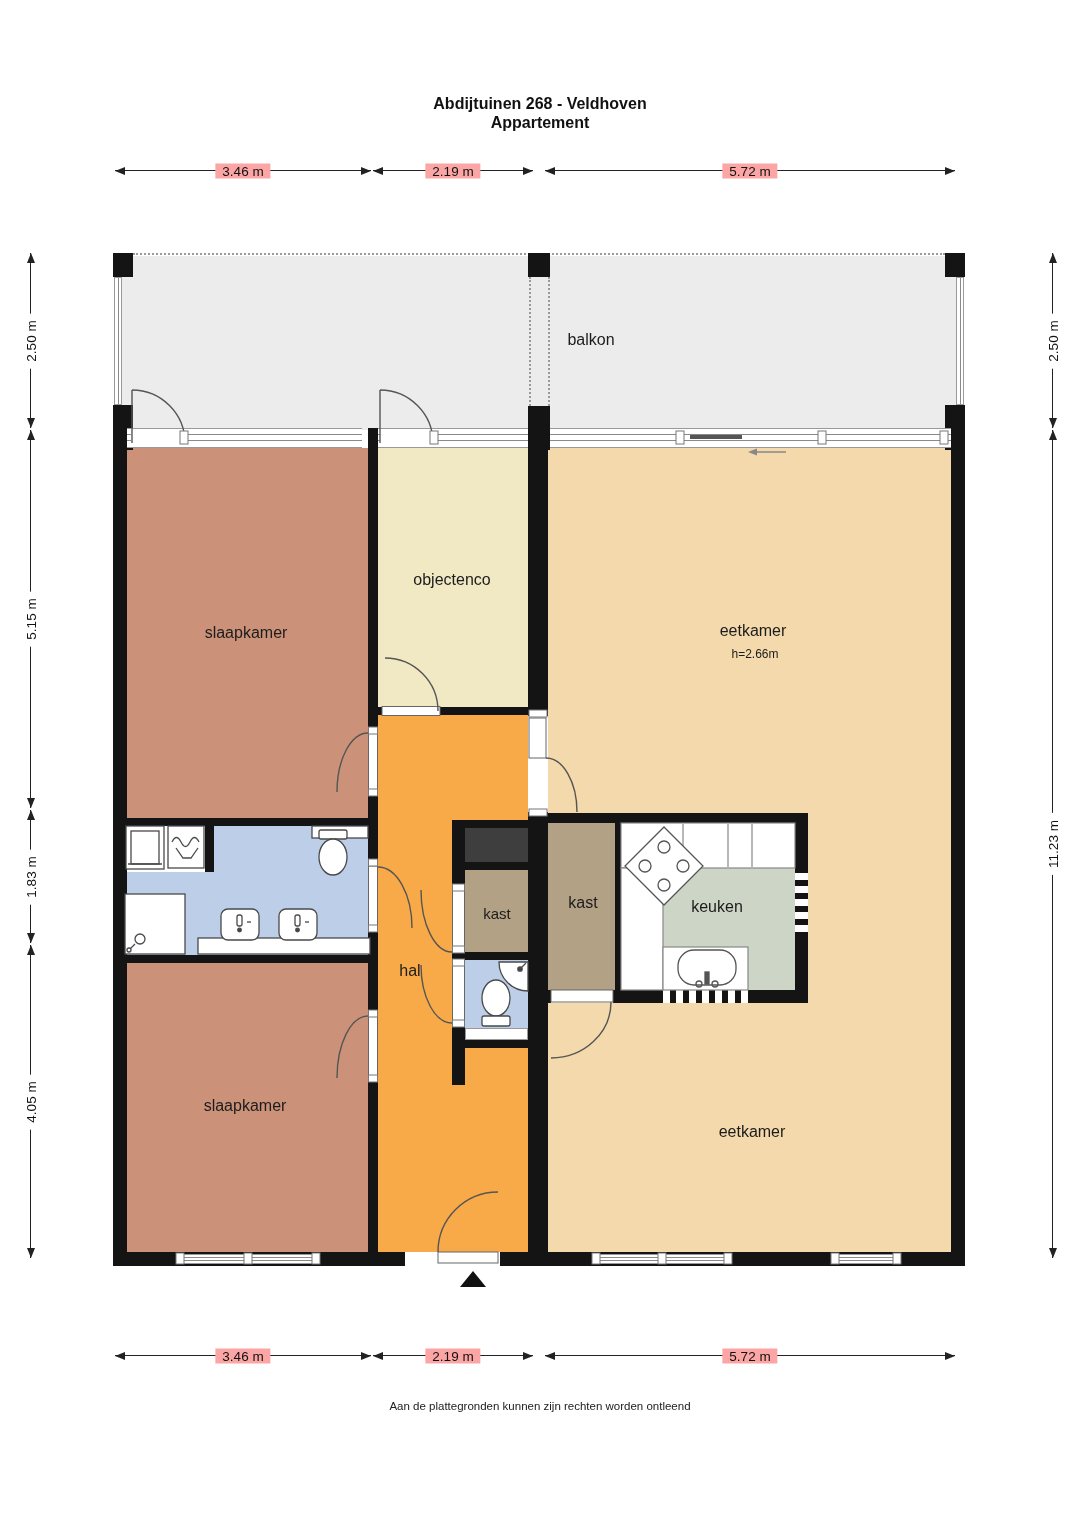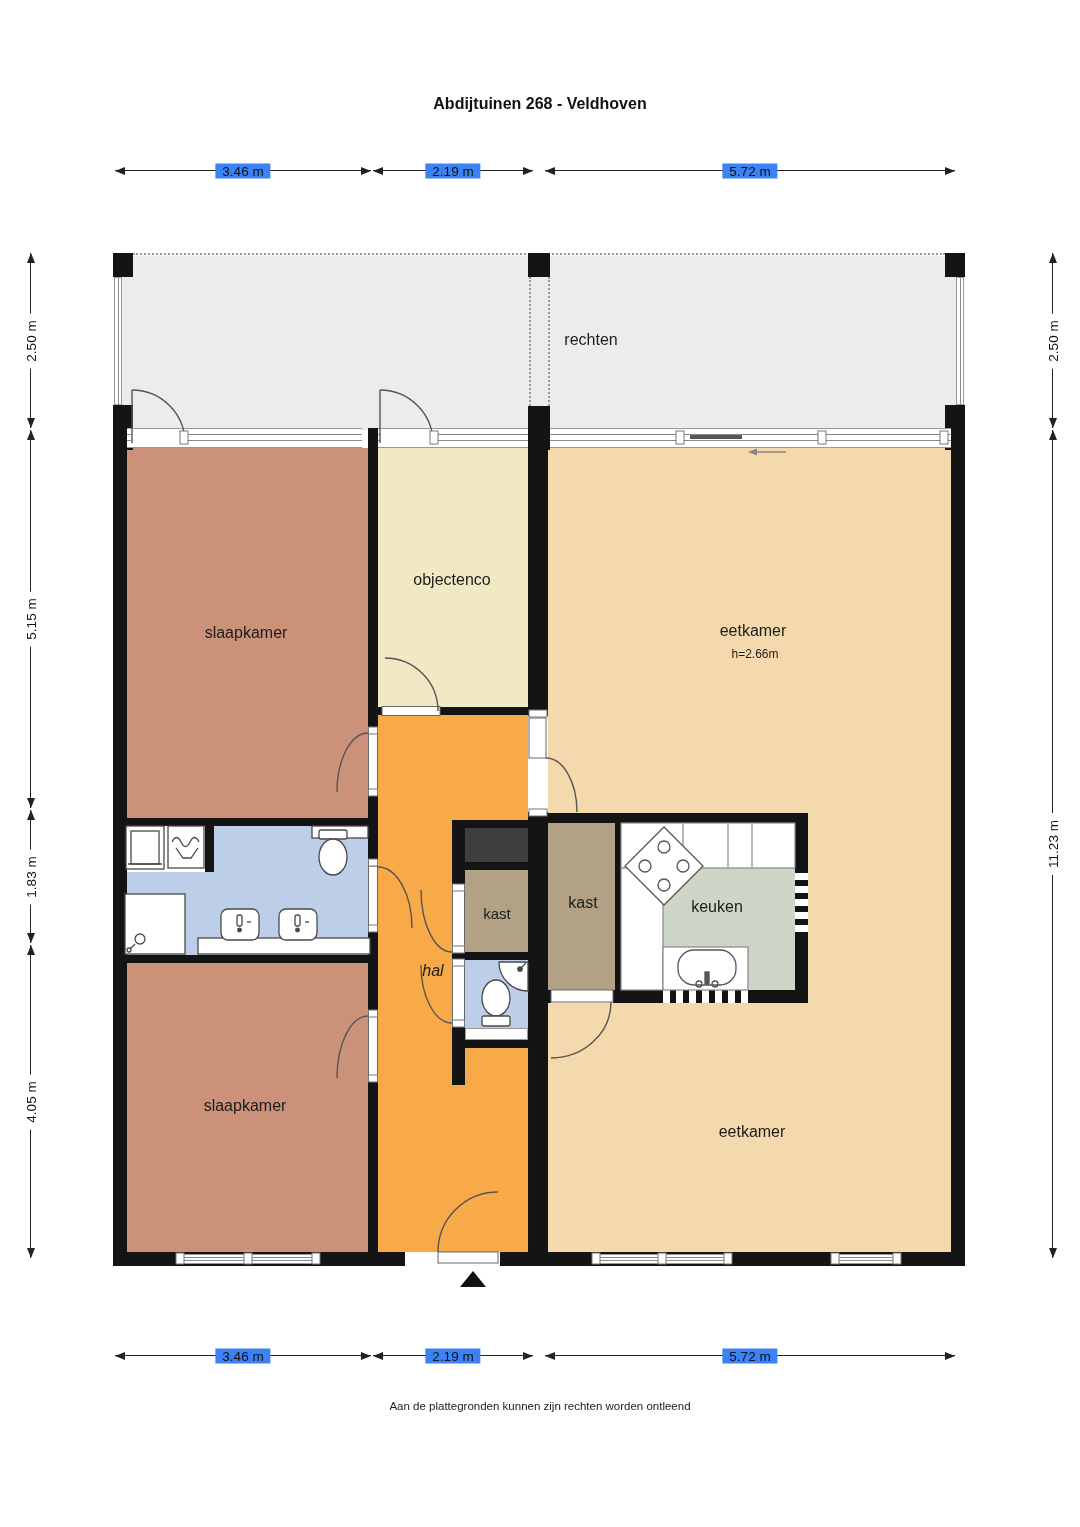--- a/index.html
+++ b/index.html
@@ -27,33 +27,34 @@
   .dim-h{position:absolute;border-top:1px solid #222;height:0;}
   .dim-h::before{content:"";position:absolute;left:0;top:-4.5px;width:0;height:0;
     border:4px solid transparent;border-right:10px solid #222;border-left:none;}
   .dim-h::after{content:"";position:absolute;right:0;top:-4.5px;width:0;height:0;
     border:4px solid transparent;border-left:10px solid #222;border-right:none;}
   .dim-v{position:absolute;border-left:1px solid #222;width:0;}
   .dim-v::before{content:"";position:absolute;top:0;left:-4.5px;width:0;height:0;
     border:4px solid transparent;border-bottom:10px solid #222;border-top:none;}
   .dim-v::after{content:"";position:absolute;bottom:0;left:-4.5px;width:0;height:0;
     border:4px solid transparent;border-top:10px solid #222;border-bottom:none;}
-  .dlab{position:absolute;left:50%;top:0;transform:translate(-50%,-50%);background:#3b82f6;
+  .dlab{position:absolute;left:50%;top:0;transform:translate(-50%,-50%);background:#fca5a5;
     padding:0 7px;font-size:13.5px;color:#111;white-space:nowrap;}
   .dlab-v{position:absolute;top:50%;left:0;transform:translate(-50%,-50%) rotate(-90deg);background:#fff;
     padding:0 7px;font-size:13.5px;color:#111;white-space:nowrap;}
   .tri-up{position:absolute;width:0;height:0;border-left:13px solid transparent;
     border-right:13px solid transparent;border-bottom:16px solid #111;}
 </style>
 </head>
 <body>
 
 <div class="canvas">
 
   <div class="title-line" style="top:95px;">Abdijtuinen 268 - Veldhoven</div>
+  <div class="title-line" style="top:114px;">Appartement</div>
 
   <div class="dim-h" style="left:115px;top:170px;width:256px;">
       <span class="dlab">3.46 m</span>
     </div>
   <div class="dim-h" style="left:373px;top:170px;width:160px;">
       <span class="dlab">2.19 m</span>
     </div>
   <div class="dim-h" style="left:545px;top:170px;width:410px;">
       <span class="dlab">5.72 m</span>
     </div>
@@ -160,29 +161,29 @@
   <div class="gap" style="left:452px;top:890px;width:13px;height:62px;"></div>
   <div class="gap" style="left:452px;top:965px;width:13px;height:58px;"></div>
   <div class="gap" style="left:405px;top:1252px;width:95px;height:14px;"></div>
 
   <div class="win-h" style="left:182px;top:1254px;width:136px;height:10px;"></div>
   <div class="win-h" style="left:598px;top:1254px;width:132px;height:10px;"></div>
   <div class="win-h" style="left:837px;top:1254px;width:60px;height:10px;"></div>
 
   <div class="tri-up" style="left:460px;top:1271px;"></div>
 
-  <div class="rlabel" style="left:591px;top:340px;">rechten</div>
+  <div class="rlabel" style="left:591px;top:340px;">balkon</div>
   <div class="rlabel" style="left:246px;top:633px;">slaapkamer</div>
   <div class="rlabel" style="left:452px;top:580px;">objectenco</div>
   <div class="rlabel" style="left:753px;top:631px;">eetkamer</div>
   <div class="rlabel small" style="left:755px;top:654px;">h=2.66m</div>
   <div class="rlabel" style="left:497px;top:913px;font-size:15px;">kast</div>
   <div class="rlabel" style="left:583px;top:903px;">kast</div>
   <div class="rlabel" style="left:717px;top:907px;">keuken</div>
-  <div class="rlabel" style="left:433px;top:971px;font-style:italic;">hal</div>
+  <div class="rlabel" style="left:410px;top:971px;">hal</div>
   <div class="rlabel" style="left:245px;top:1106px;">slaapkamer</div>
   <div class="rlabel" style="left:752px;top:1132px;">eetkamer</div>
 
   <svg class="abs" width="1080" height="1527" style="left:0;top:0;pointer-events:none;">
 
     <g fill="#fff" stroke="#666" stroke-width="1">
       <rect x="382" y="706.5" width="58" height="9"></rect>
       <rect x="529" y="718" width="17" height="40"></rect>
       <rect x="368.5" y="866" width="9" height="61"></rect>
       <rect x="368.5" y="733" width="9" height="58"></rect>

